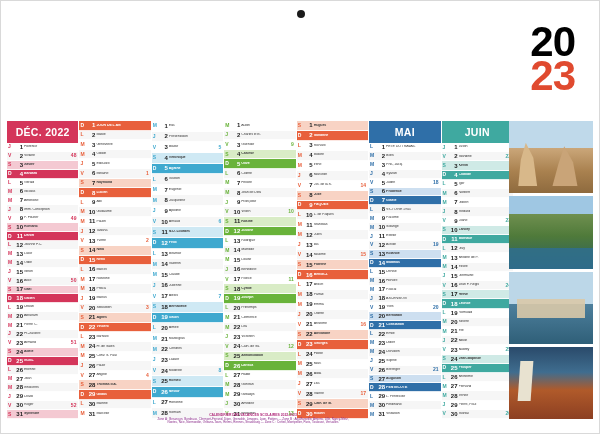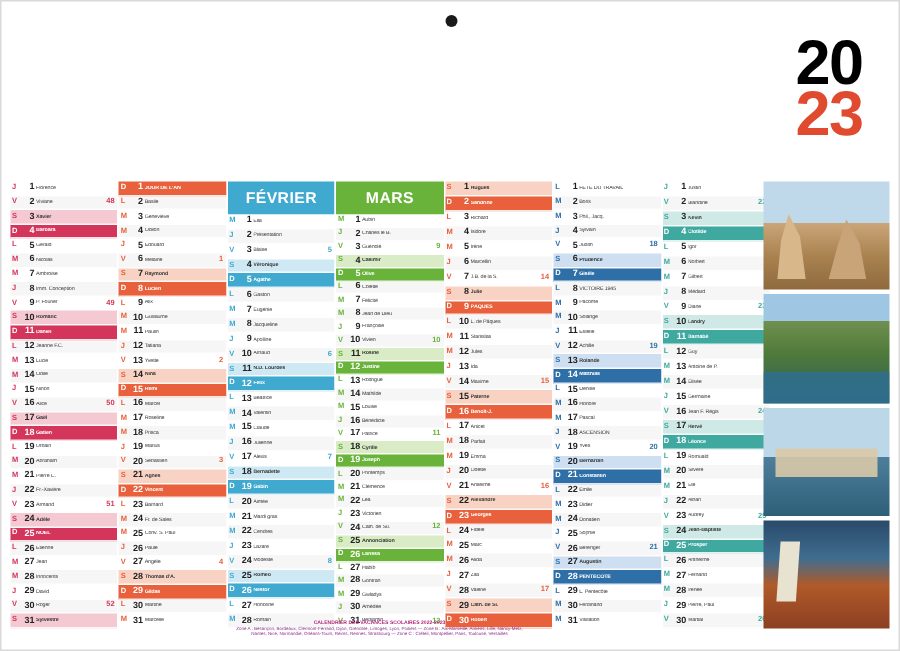--- a/index.html
+++ b/index.html
@@ -154,20 +154,21 @@
 
   <div class="punch"></div>
 
   <div class="year">
     <span class="row">20</span>
     <span class="row l2">23</span>
   </div>
 
   <div class="calendar">
       <div class="month">
+        <div class="m-head" style="background: rgb(212, 53, 90);">DÉC. 2022</div>
         <div class="m-body">
           <div class="day wd" style="background: rgb(255, 255, 255);">
             <span class="dow" style="color: rgb(212, 53, 90);">J</span>
             <span class="num" style="color: rgb(34, 34, 34);">1</span>
             <span class="saint">Florence</span>
             <span class="wk" style="color: rgb(212, 53, 90);"></span>
           </div>
           <div class="day wd" style="background: rgb(246, 246, 246);">
             <span class="dow" style="color: rgb(212, 53, 90);">V</span>
             <span class="num" style="color: rgb(34, 34, 34);">2</span>
@@ -534,21 +535,20 @@
           </div>
           <div class="day wd" style="background: rgb(255, 255, 255);">
             <span class="dow" style="color: rgb(232, 96, 60);">M</span>
             <span class="num" style="color: rgb(34, 34, 34);">31</span>
             <span class="saint">Marcelle</span>
             <span class="wk" style="color: rgb(232, 96, 60);"></span>
           </div>
         </div>
       </div>
       <div class="month">
-        <div class="m-head" style="background: rgb(63, 169, 207);">FÉVRIER</div>
         <div class="m-body">
           <div class="day wd" style="background: rgb(255, 255, 255);">
             <span class="dow" style="color: rgb(63, 169, 207);">M</span>
             <span class="num" style="color: rgb(34, 34, 34);">1</span>
             <span class="saint">Ella</span>
             <span class="wk" style="color: rgb(63, 169, 207);"></span>
           </div>
           <div class="day wd" style="background: rgb(246, 246, 246);">
             <span class="dow" style="color: rgb(63, 169, 207);">J</span>
             <span class="num" style="color: rgb(34, 34, 34);">2</span>
@@ -707,21 +707,20 @@
           </div>
           <div class="day wd" style="background: rgb(246, 246, 246);">
             <span class="dow" style="color: rgb(63, 169, 207);">M</span>
             <span class="num" style="color: rgb(34, 34, 34);">28</span>
             <span class="saint">Romain</span>
             <span class="wk" style="color: rgb(63, 169, 207);"></span>
           </div>
         </div>
       </div>
       <div class="month">
-        <div class="m-head" style="background: rgb(105, 179, 58);">MARS</div>
         <div class="m-body">
           <div class="day wd" style="background: rgb(255, 255, 255);">
             <span class="dow" style="color: rgb(105, 179, 58);">M</span>
             <span class="num" style="color: rgb(34, 34, 34);">1</span>
             <span class="saint">Aubin</span>
             <span class="wk" style="color: rgb(105, 179, 58);"></span>
           </div>
           <div class="day wd" style="background: rgb(246, 246, 246);">
             <span class="dow" style="color: rgb(105, 179, 58);">J</span>
             <span class="num" style="color: rgb(34, 34, 34);">2</span>
@@ -1082,20 +1081,21 @@
           </div>
           <div class="day sun" style="background: rgb(232, 96, 60);">
             <span class="dow">D</span>
             <span class="num">30</span>
             <span class="saint" style="color: rgb(255, 255, 255);">Robert</span>
             <span class="wk" style="color: rgb(255, 255, 255);"></span>
           </div>
         </div>
       </div>
       <div class="month">
+        <div class="m-head" style="background: rgb(47, 111, 168);">MAI</div>
         <div class="m-body">
           <div class="day wd" style="background: rgb(255, 255, 255);">
             <span class="dow" style="color: rgb(47, 111, 168);">L</span>
             <span class="num" style="color: rgb(34, 34, 34);">1</span>
             <span class="saint">FÊTE DU TRAVAIL</span>
             <span class="wk" style="color: rgb(47, 111, 168);"></span>
           </div>
           <div class="day wd" style="background: rgb(246, 246, 246);">
             <span class="dow" style="color: rgb(47, 111, 168);">M</span>
             <span class="num" style="color: rgb(34, 34, 34);">2</span>
@@ -1272,20 +1272,21 @@
           </div>
           <div class="day wd" style="background: rgb(255, 255, 255);">
             <span class="dow" style="color: rgb(47, 111, 168);">M</span>
             <span class="num" style="color: rgb(34, 34, 34);">31</span>
             <span class="saint">Visitation</span>
             <span class="wk" style="color: rgb(47, 111, 168);"></span>
           </div>
         </div>
       </div>
       <div class="month">
+        <div class="m-head" style="background: rgb(63, 169, 160);">JUIN</div>
         <div class="m-body">
           <div class="day wd" style="background: rgb(255, 255, 255);">
             <span class="dow" style="color: rgb(63, 169, 160);">J</span>
             <span class="num" style="color: rgb(34, 34, 34);">1</span>
             <span class="saint">Justin</span>
             <span class="wk" style="color: rgb(63, 169, 160);"></span>
           </div>
           <div class="day wd" style="background: rgb(246, 246, 246);">
             <span class="dow" style="color: rgb(63, 169, 160);">V</span>
             <span class="num" style="color: rgb(34, 34, 34);">2</span>

